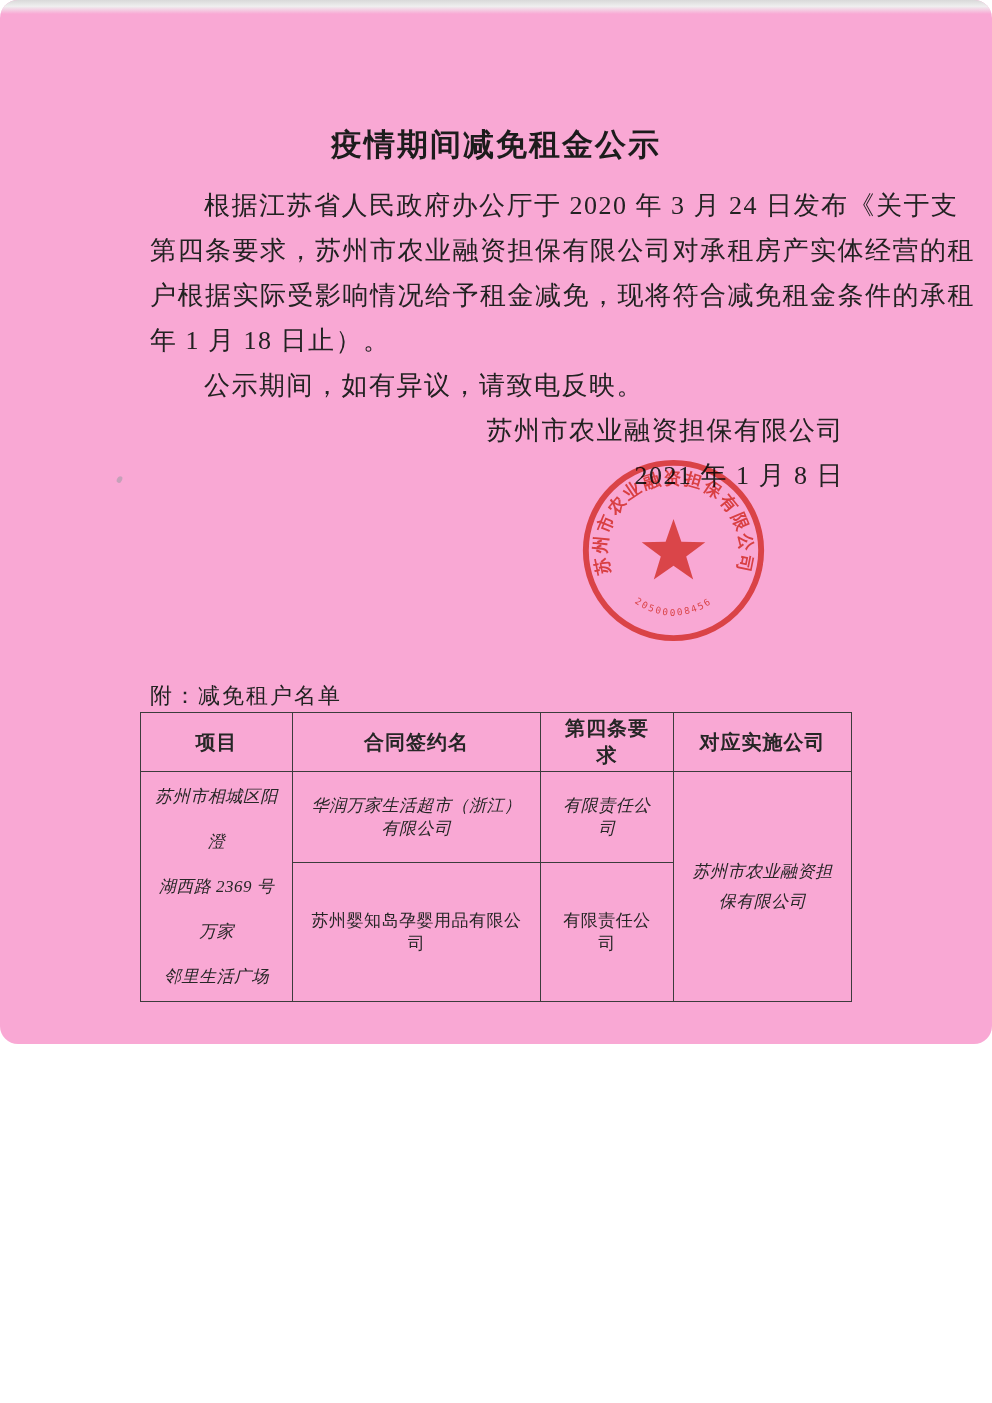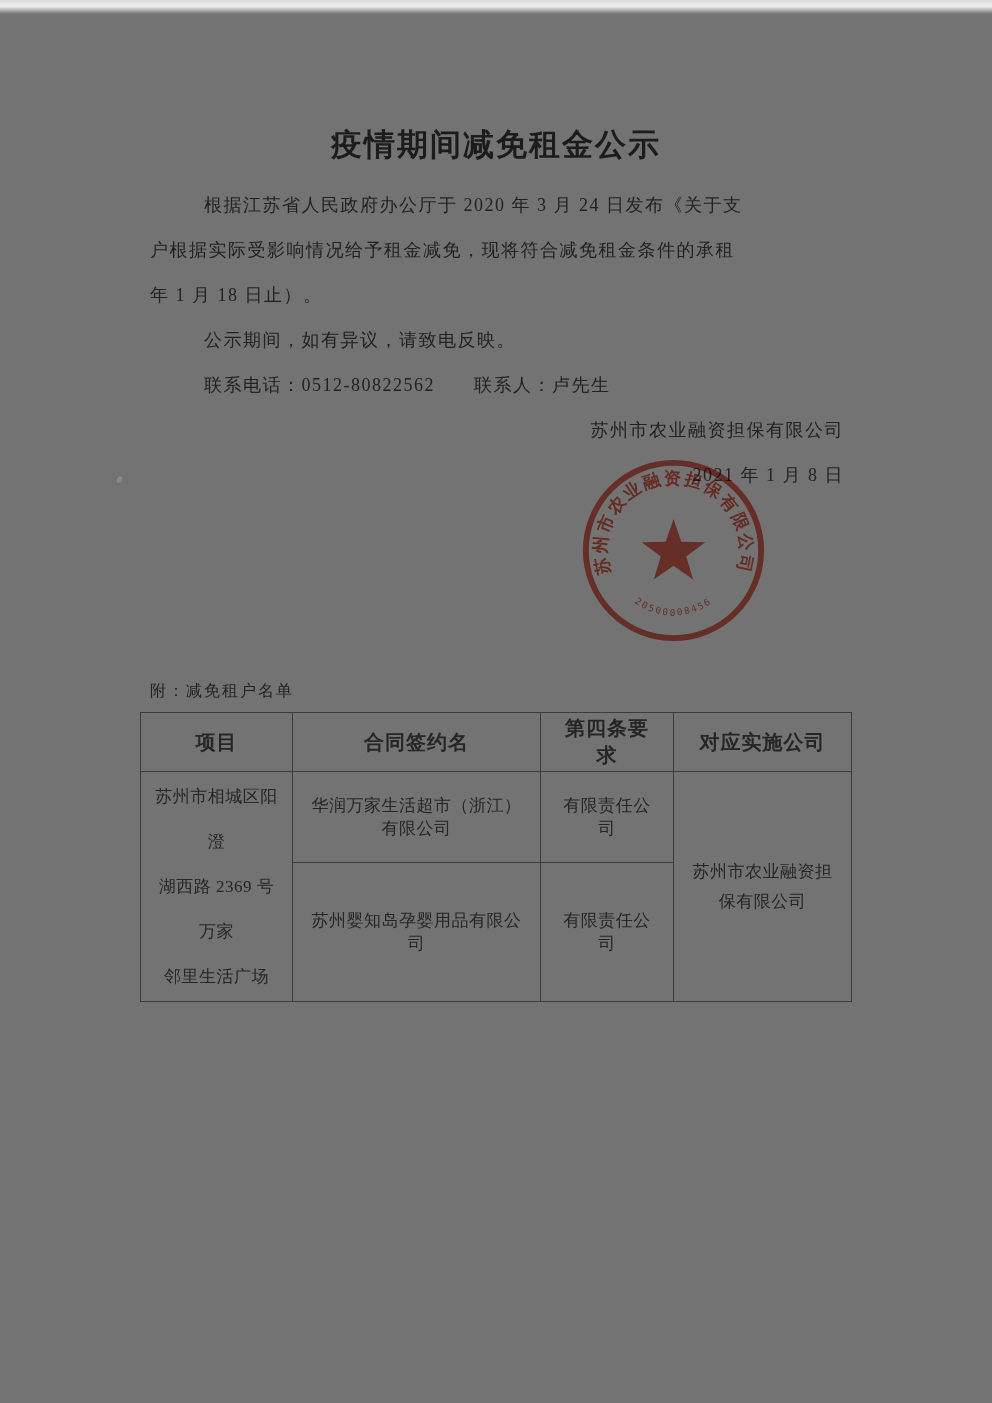--- a/index.html
+++ b/index.html
@@ -1,60 +1,61 @@
 <!DOCTYPE html>
 <html><head>
 <meta charset="utf-8">
 <style>
   * { margin: 0; padding: 0; box-sizing: border-box; }
   html, body { background: #ffffff; }
   .page {
     position: relative;
     width: 992px;
-    height: 1403px;
-    background: #737373;
+    height: 1044px;
+    background: #f9a8d4;
     font-family: "Liberation Serif", "DejaVu Serif", serif;
     color: #212121;
     overflow: hidden;
+    border-radius: 18px;
   }
   .scan-edge-top {
     position: absolute; left: 0; top: 0; width: 100%; height: 14px;
     background: linear-gradient(180deg, #d9d9d9 0%, #efefef 45%, rgba(255,255,255,0) 100%);
   }
   .doc-title {
     position: absolute;
     left: 0; top: 124px; width: 100%;
     text-align: center;
     font-size: 31px;
     font-weight: bold;
     letter-spacing: 2px;
     color: #1c1c1c;
   }
   .body-block {
     position: absolute;
     left: 150px; top: 183px; width: 708px;
-    font-size: 18px;
+    font-size: 26px;
     letter-spacing: 1.5px;
     color: #222;
   }
   .line { line-height: 45px; height: 45px; white-space: nowrap; }
   .line.indent { text-indent: 54px; }
   .line.right { text-align: right; padding-right: 14px; }
   .speck {
     position: absolute; left: 117px; top: 476px; width: 5px; height: 7px;
     background: #9a9aa2; border-radius: 60% 40% 50% 50%;
     transform: rotate(24deg); opacity: .55;
   }
   .seal {
     position: absolute; left: 575px; top: 452px; width: 197px; height: 197px;
     mix-blend-mode: multiply; opacity: 0.88;
   }
   .attach-caption {
     position: absolute; left: 150px; top: 681px;
-    font-size: 16px; letter-spacing: 2px; color: #222;
+    font-size: 22px; letter-spacing: 2px; color: #222;
   }
   table.tenant-table {
     position: absolute; left: 140px; top: 712px;
     width: 711px; height: 183px;
     border-collapse: collapse;
     table-layout: fixed;
     font-size: 17px;
     color: #262626;
     background: transparent;
   }
@@ -64,39 +65,39 @@
     vertical-align: middle;
     padding: 2px 14px;
     letter-spacing: 0.5px;
   }
   .tenant-table th {
     font-size: 20px;
     font-weight: bold;
     height: 49px;
     letter-spacing: 1px;
   }
-  .tenant-table .row-contract-1 { height: 53px; }
+  .tenant-table .row-contract-1 { height: 53px; font-style: italic; }
   .tenant-table .row-contract-2 { height: 81px; }
   .project-cell div { line-height: 45px; }
   .impl-cell { line-height: 30px; }
 </style>
 </head>
 <body>
 
 <div class="page">
   <div class="scan-edge-top"></div>
 
   <h1 class="doc-title">疫情期间减免租金公示</h1>
 
   <div class="body-block">
     <div class="line indent">根据江苏省人民政府办公厅于 2020 年 3 月 24 日发布《关于支</div>
+    <div class="line">第四条要求，苏州市农业融资担保有限公司对承租房产实体经营的租</div>
     <div class="line">户根据实际受影响情况给予租金减免，现将符合减免租金条件的承租</div>
     <div class="line">年 1 月 18 日止）。</div>
     <div class="line indent">公示期间，如有异议，请致电反映。</div>
-    <div class="line indent">联系电话：0512-80822562　　联系人：卢先生</div>
     <div class="line right">苏州市农业融资担保有限公司</div>
     <div class="line right">2021 年 1 月 8 日</div>
   </div>
 
   <div class="speck"></div>
 
   <svg class="seal" viewBox="0 0 200 200">
     <circle cx="100" cy="100" r="89" fill="none" stroke="#d8402c" stroke-width="6" opacity="0.92"></circle>
     <polygon points="100,68 108,91 132.3,91.5 112.9,106.2 120,129.5 100,115.6 80,129.5 87.1,106.2 67.7,91.5 92,91" fill="#d8402c" opacity="0.9"></polygon>
     <path id="sealTopArc" d="M 36 123 A 68 68 0 1 1 164 123" fill="none"></path>

